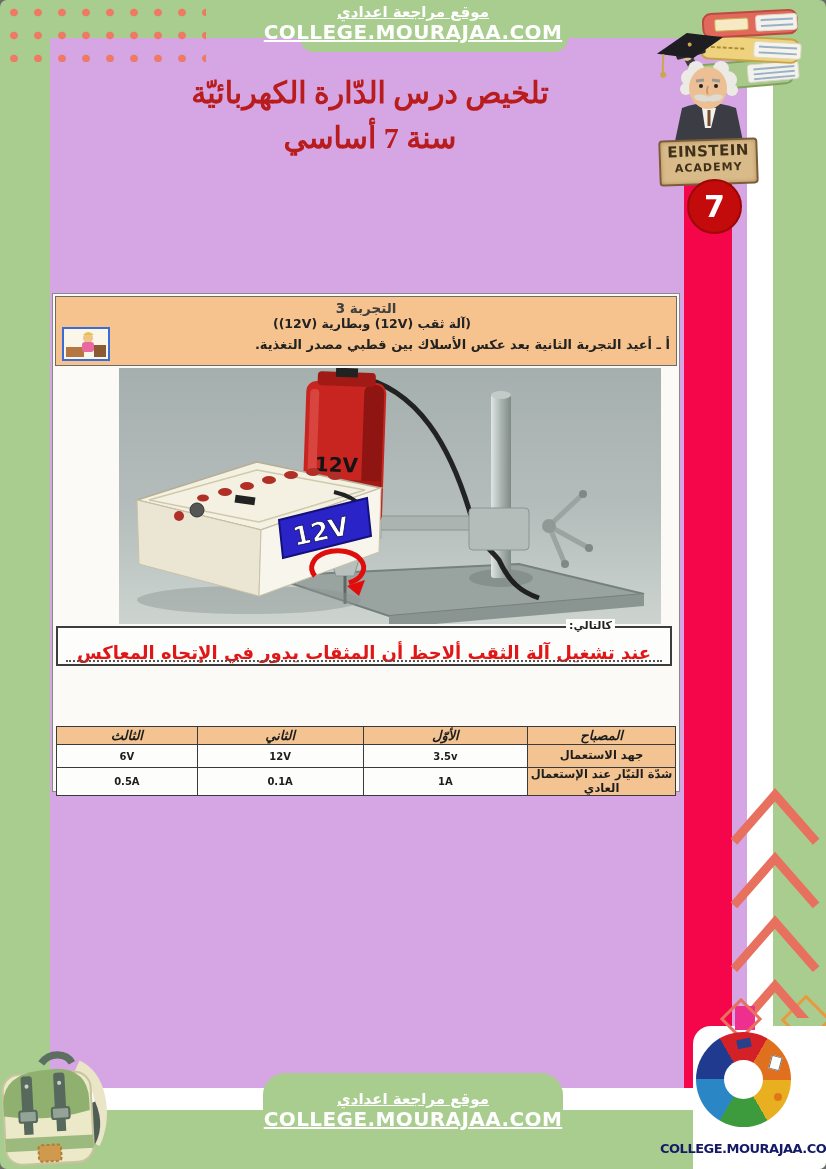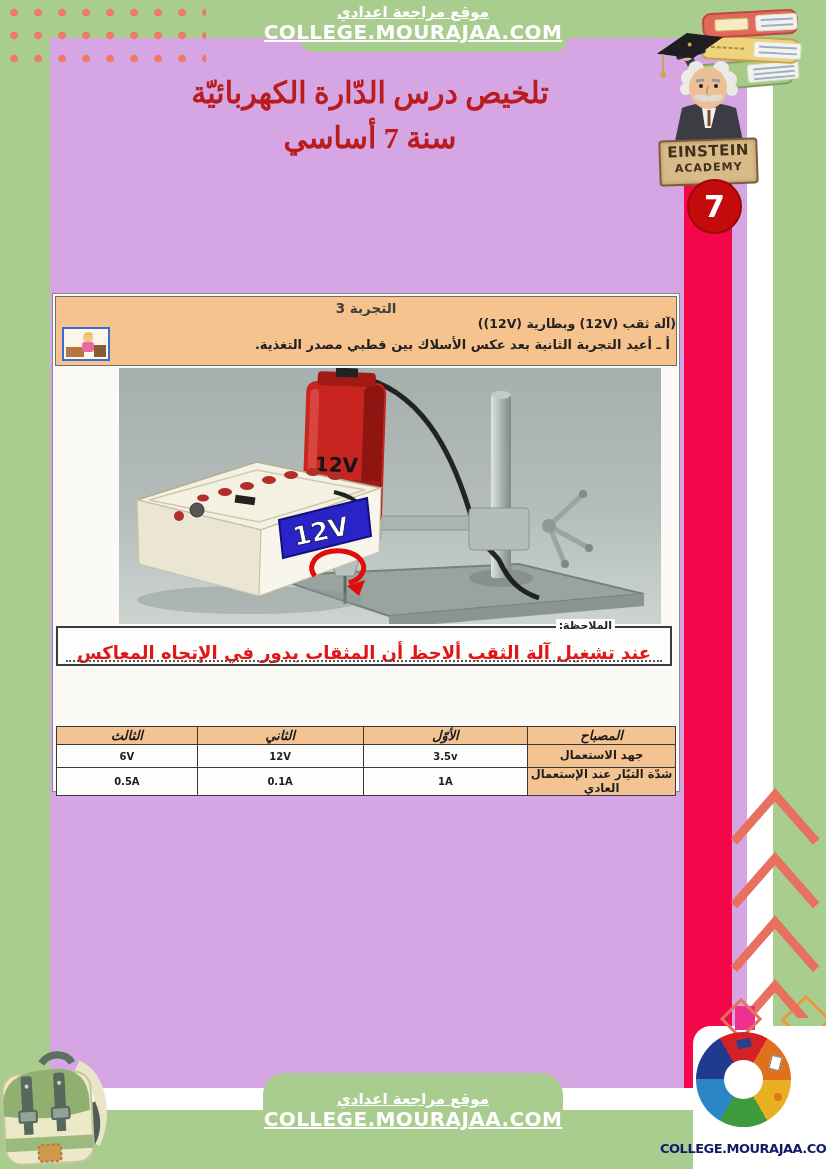--- a/index.html
+++ b/index.html
@@ -1,17 +1,17 @@
 <!DOCTYPE html>
 <html><head>
 <meta charset="utf-8">
 <style>
   html,body{margin:0;padding:0;background:#6b6b6b;}
   .page{position:relative;width:826px;height:1169px;overflow:hidden;background:#a9cd8e;
-        font-family:"DejaVu Sans",sans-serif;}
+        font-family:"DejaVu Sans",sans-serif;border-radius:7px;}
   .abs{position:absolute;}
 
   
   .banner{left:0;right:0;text-align:center;color:#fff;z-index:6;}
   .banner .l1{font-size:15px;font-weight:bold;text-decoration:underline;line-height:18px;}
   .banner .l2{font-size:20px;font-weight:bold;text-decoration:underline;letter-spacing:.4px;line-height:22px;}
   .bump-top{left:300px;top:38px;width:268px;height:14px;background:#a9cd8e;
             border-radius:0 0 16px 16px;z-index:3;}
   .bump-bottom{left:263px;top:1073px;width:300px;height:40px;background:#a9cd8e;
                border-radius:22px 22px 0 0;z-index:3;}
@@ -40,21 +40,21 @@
   .academy-sign .s2{font-size:11px;font-weight:800;letter-spacing:1px;line-height:13px;}
   .grade-badge{left:687px;top:179px;width:51px;height:51px;border-radius:50%;
        background:#c30b0b;border:2px solid #9c0606;color:#fff;font-size:30px;font-weight:bold;
        display:flex;align-items:center;justify-content:center;z-index:6;}
 
   
   .doc{left:52px;top:293px;width:626px;height:497px;background:#fbfaf7;border:1px solid #8a8a8a;z-index:4;}
   .doc-orange{position:absolute;left:2px;top:2px;right:2px;height:68px;background:#f6c28d;
               border:1px solid #6b6b6b;}
   .doc-orange .h1{text-align:center;direction:rtl;font-size:13.5px;font-weight:bold;margin-top:3px;color:#404040;}
-  .doc-orange .h2{text-align:right;direction:rtl;font-size:12.5px;font-weight:bold;color:#222;margin-left:12px;}
+  .doc-orange .h2{text-align:center;direction:rtl;font-size:12.5px;font-weight:bold;color:#222;margin-left:12px;}
   .doc-step{position:absolute;bottom:13px;left:58px;right:6px;direction:rtl;text-align:right;
             font-size:13px;font-weight:bold;color:#222;}
   .cartoon{position:absolute;left:6px;bottom:4px;width:44px;height:30px;background:#fff;
            border:2px solid #3b6bd6;}
   .photo{position:absolute;left:66px;top:74px;width:542px;height:256px;}
   .obs-box{position:absolute;left:3px;top:332px;width:612px;height:36px;border:2px solid #3c3c3c;
            background:#fdfdfb;}
   .obs-label{position:absolute;top:-9px;right:55px;background:#fdfdfb;padding:0 3px;
              font-size:11px;font-weight:bold;color:#222;direction:rtl;}
   .obs-text{margin-top:14px;text-align:center;direction:rtl;font-size:18px;font-weight:800;color:#e11616;}
@@ -265,21 +265,21 @@
       <circle cx="78" cy="142" r="7" fill="#555" stroke="#333"></circle>
       <circle cx="60" cy="148" r="5" fill="#b03028"></circle>
       <path d="M215,124 C242,130 252,146 246,160" fill="none" stroke="#222" stroke-width="4"></path>
       <polygon points="160,152 248,130 252,168 164,190" fill="#2a24c8" stroke="#14107a" stroke-width="2"></polygon>
       <text transform="translate(176,178) rotate(-12)" font-size="26" font-weight="bold" fill="#ffffff" stroke="#10104a" stroke-width="0.8" font-family="DejaVu Sans, sans-serif">12V</text>
       <path d="M196,208 a26,17 0 1 1 34,7" fill="none" stroke="#e00d0d" stroke-width="5"></path>
       <polygon points="228,218 246,212 240,228" fill="#e00d0d"></polygon>
     </svg>
 
     <div class="obs-box">
-      <div class="obs-label">الملاحظة:</div>
+      <div class="obs-label">كالتالي:</div>
       <div class="obs-text">عند تشغيل آلة الثقب ألاحظ أن المثقاب يدور في الإتجاه المعاكس</div>
       <div class="obs-dots"></div>
     </div>
 
 
     <table class="lamp-table">
       <colgroup>
           <col style="width:148px">
           <col style="width:165px">
           <col style="width:166px">

